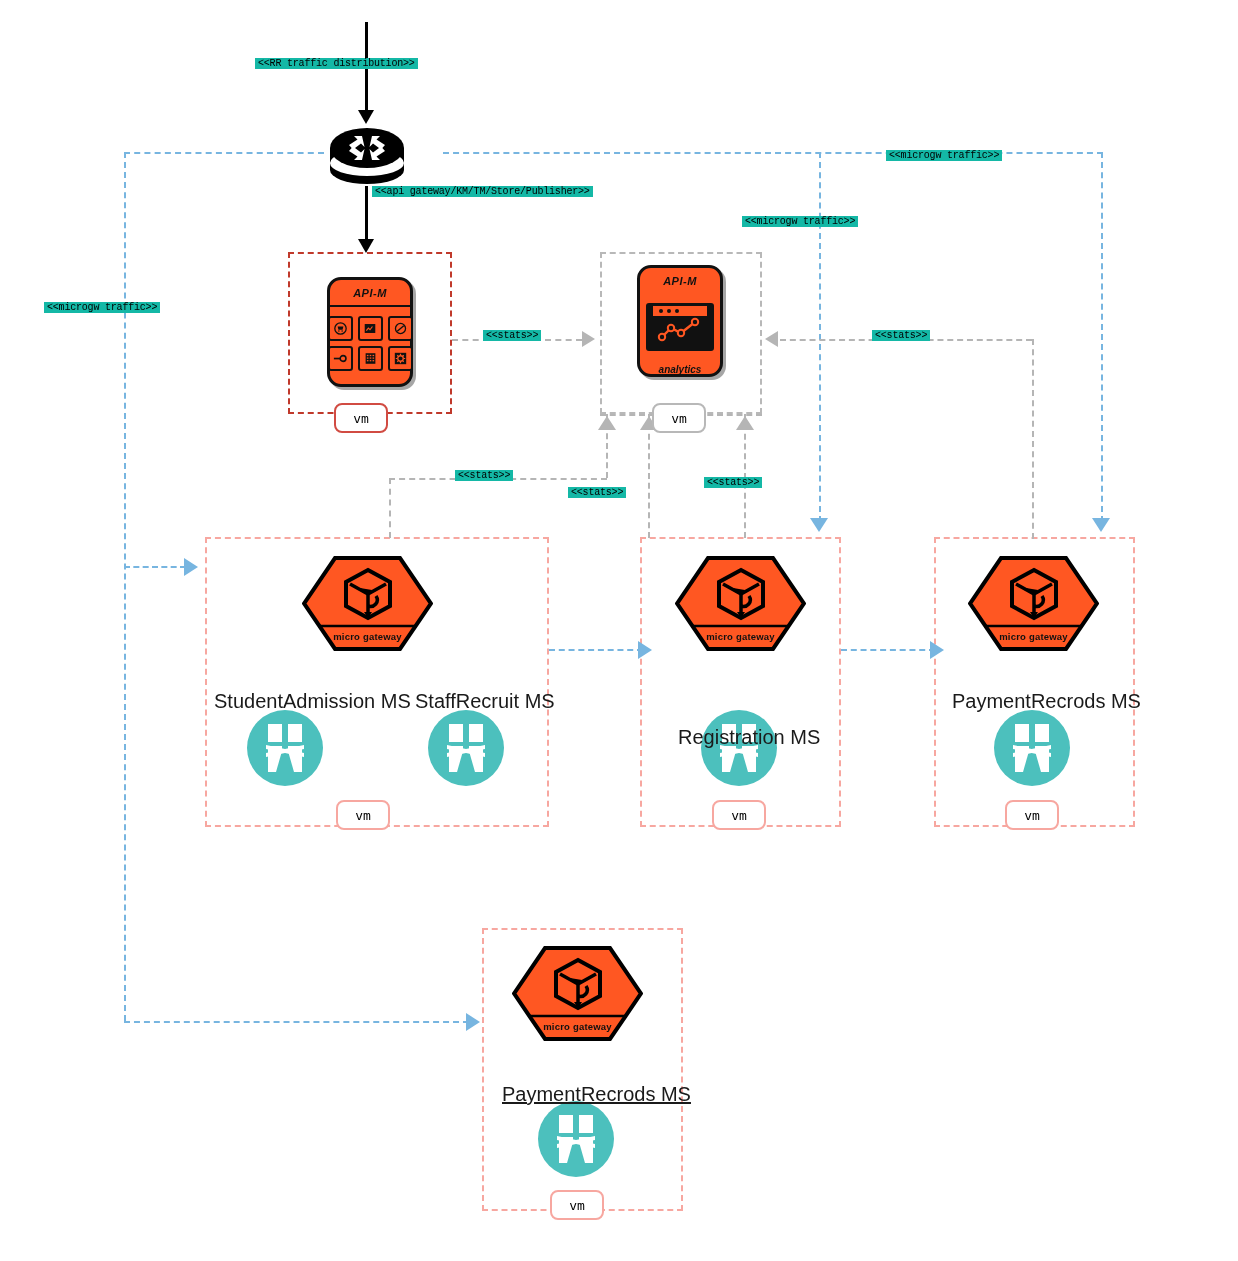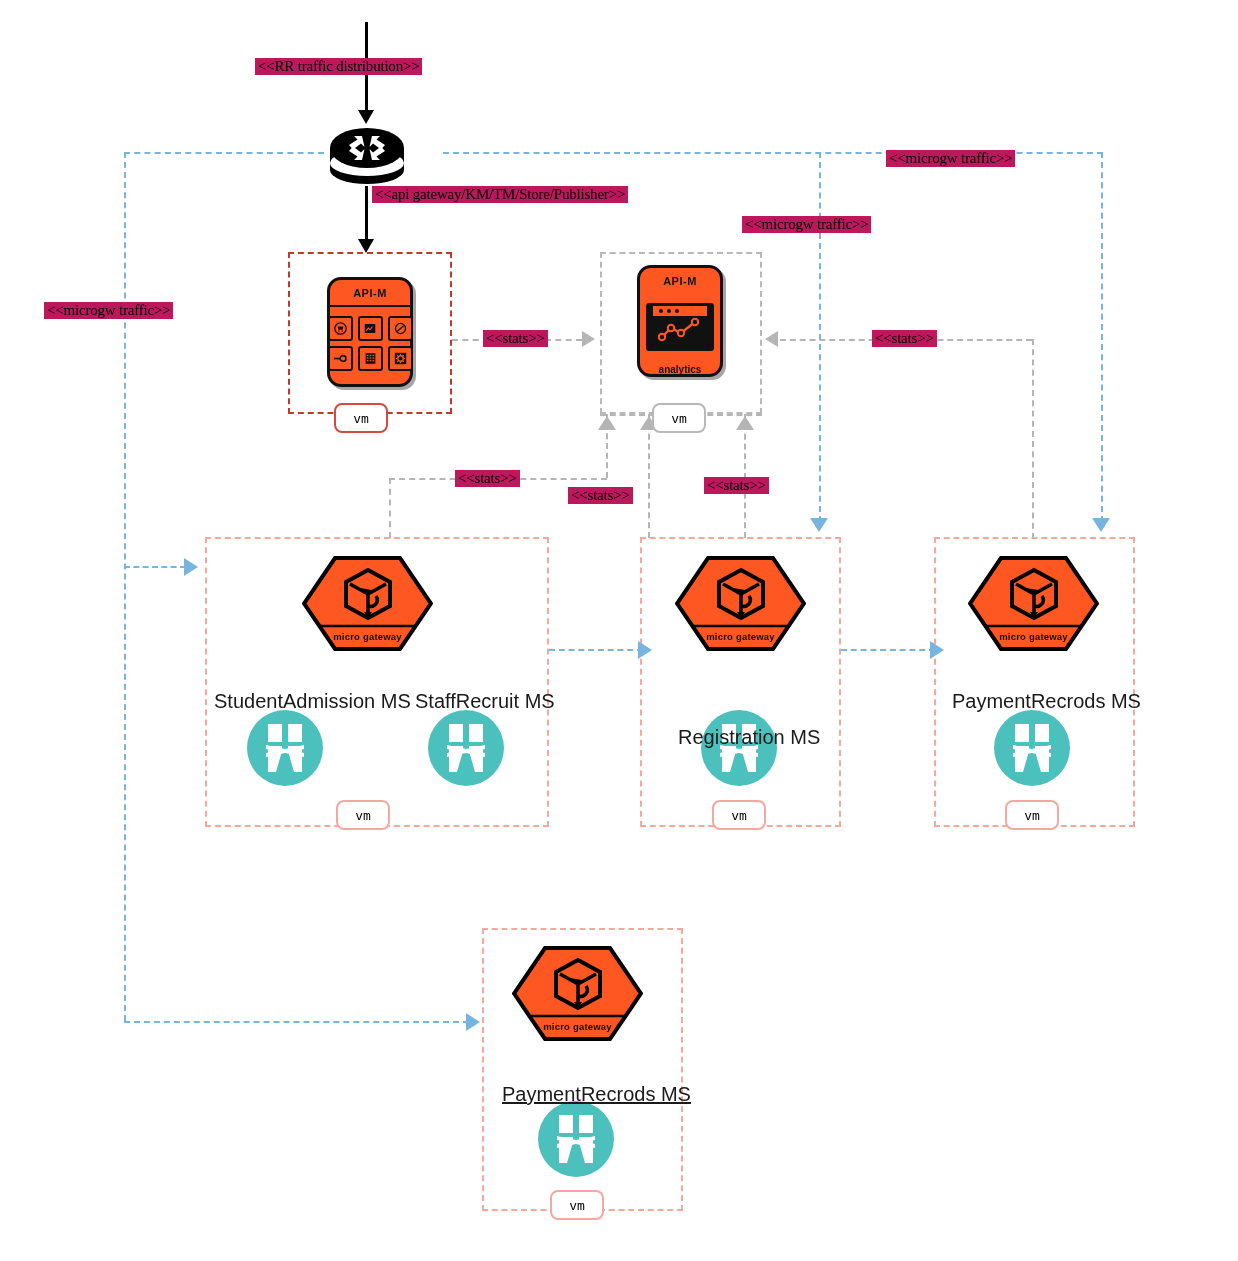--- a/index.html
+++ b/index.html
@@ -1,41 +1,41 @@
 <!DOCTYPE html>
 <html><head>
 <meta charset="utf-8">
 <style>
   html,body{margin:0;padding:0;background:#ffffff;}
   body{font-family:"Liberation Sans",sans-serif;}
   #stage{position:relative;width:1238px;height:1261px;background:#fff;overflow:hidden;}
 
   
-  .edge-label{position:absolute;font-family:Liberation Serif, serif;
-    font-size:15px;color:#000;white-space:nowrap;background:#be185d;padding:0 3px;z-index:30;letter-spacing:-0.2px;}
+  .edge-label{position:absolute;font-family:Liberation Mono, monospace;
+    font-size:10px;color:#000;white-space:nowrap;background:#14b8a6;padding:0 3px;z-index:30;letter-spacing:-0.2px;}
   .node-label{position:absolute;font-family:"Liberation Sans",sans-serif;font-size:20px;color:#1a1a1a;
     white-space:nowrap;z-index:25;}
 
   
   .zone{position:absolute;box-sizing:border-box;z-index:5;}
   .zone.red{border:2px dashed #c0392b;}
   .zone.grey{border:2px dashed #b8b8b8;}
   .zone.salmon{border:2px dashed #f7a7a0;}
 
   
   .vm{position:absolute;box-sizing:border-box;width:54px;height:30px;border-radius:8px;background:#fff;
     display:flex;align-items:center;justify-content:center;font-family:"DejaVu Sans Mono","Liberation Mono",monospace;
     font-size:13px;color:#000;z-index:26;}
   .vm.red{border:2px solid #d14b42;}
   .vm.grey{border:2px solid #b8b8b8;}
   .vm.salmon{border:2px solid #f7a7a0;}
 
   
   .apim{position:absolute;box-sizing:border-box;background:#ff5722;border:3px solid #111;border-radius:14px;
-    box-shadow:3px 3px 0 rgba(0,0,0,.35);z-index:20;display:flex;flex-direction:column;align-items:center;}
+    box-shadow:3px 3px 0 rgba(0,0,0,.35);z-index:20;display:flex;flex-direction:column;align-items:center;font-style:italic;}
   .apim .ttl{font-family:"Liberation Sans",sans-serif;font-weight:bold;font-size:11px;color:#111;
     letter-spacing:0.5px;padding:7px 0 6px;}
   .apim .rule{width:100%;height:2px;background:#111;}
   .apim .grid{display:grid;grid-template-columns:repeat(3,1fr);gap:5px;padding:9px 8px;}
   .apim .cell{width:21px;height:21px;border:2px solid #111;border-radius:3px;background:#ff5722;
     display:flex;align-items:center;justify-content:center;}
   .apim .foot{font-family:"Liberation Sans",sans-serif;font-weight:bold;font-size:10px;color:#111;padding:5px 0 7px;}
   .apim .bigicon{width:62px;height:50px;border:3px solid #111;border-radius:3px;background:#111;margin:10px 0 8px;
     display:flex;align-items:center;justify-content:center;}
 

